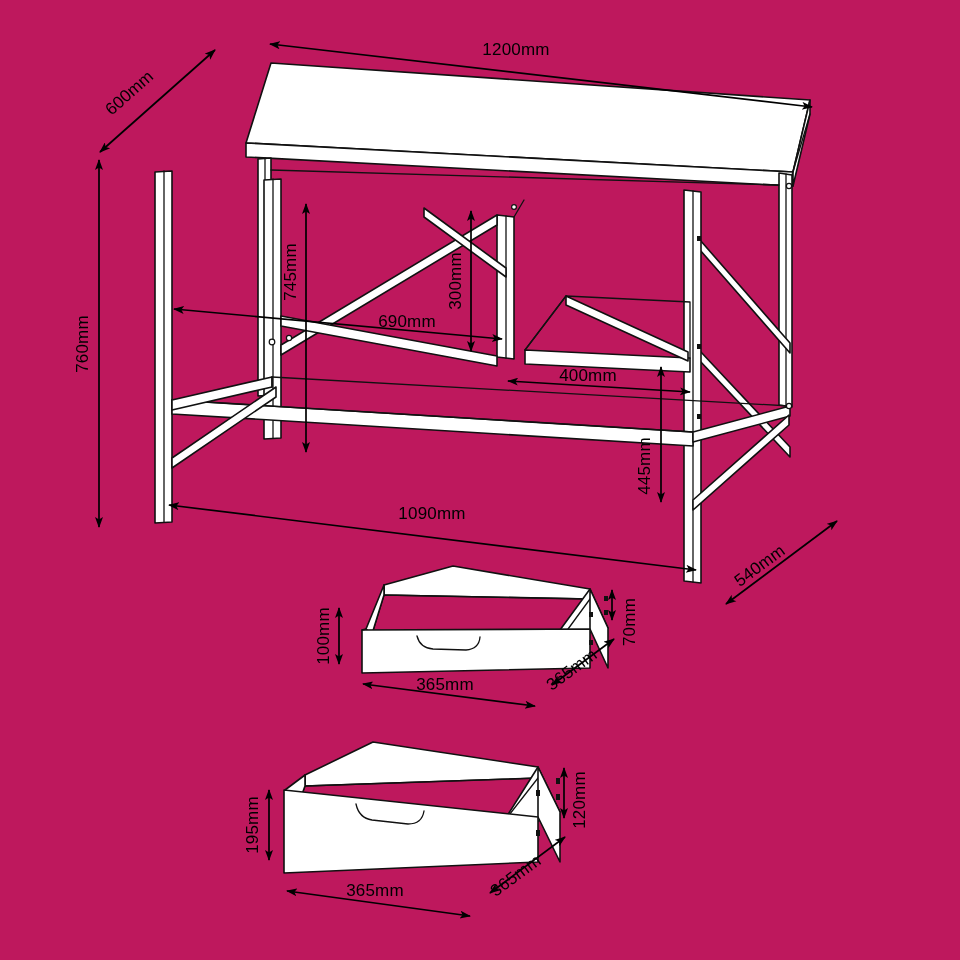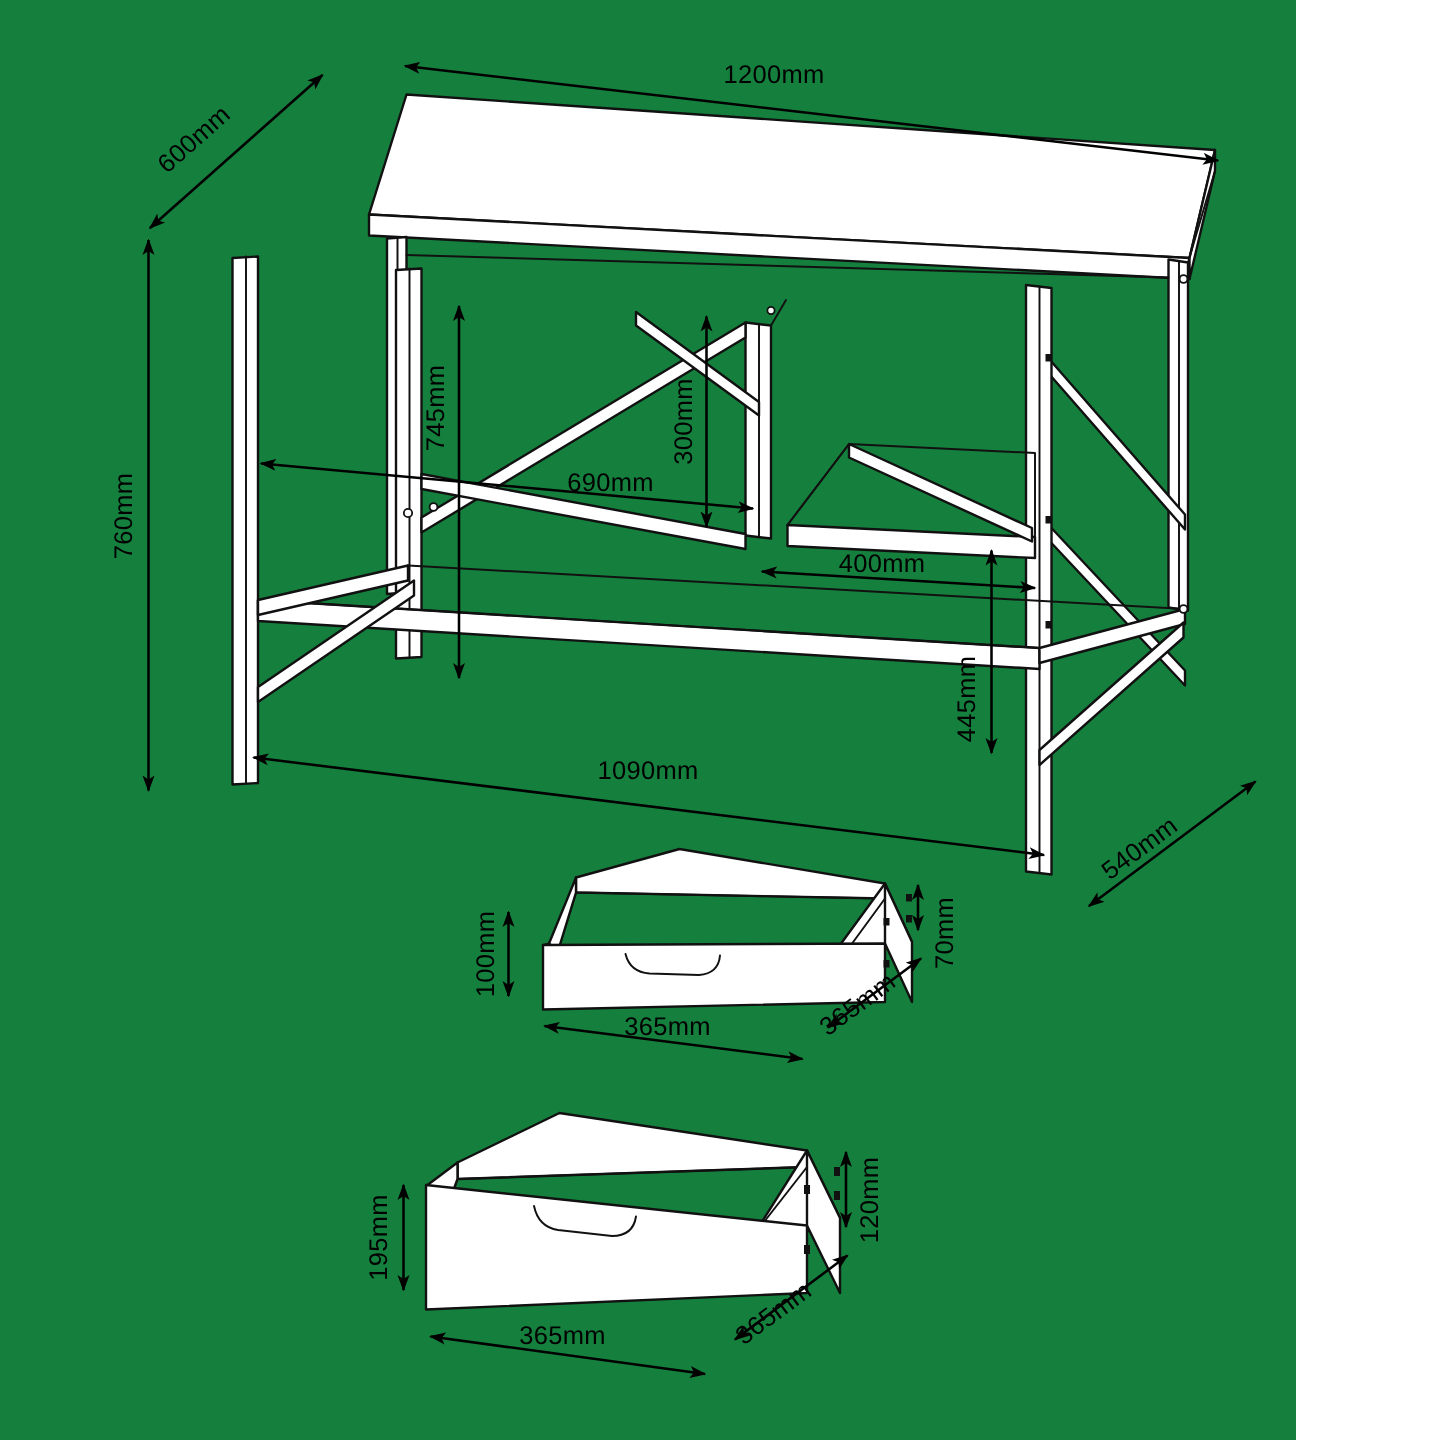--- a/index.html
+++ b/index.html
@@ -8,23 +8,23 @@
     background: #ffffff;
   }
   body {
     width: 960px;
     height: 960px;
     font-family: "Liberation Sans", sans-serif;
     overflow: hidden;
   }
   #sheet {
     position: relative;
-    width: 864px;
+    width: 960px;
     height: 960px;
-    background: #15803d;
+    background: #be185d;
     text-align: right;
   }
   svg#drawing {
     display: block;
     width: 960px;
     height: 960px;
   }
   .part {
     fill: #ffffff;
     stroke: #111111;

